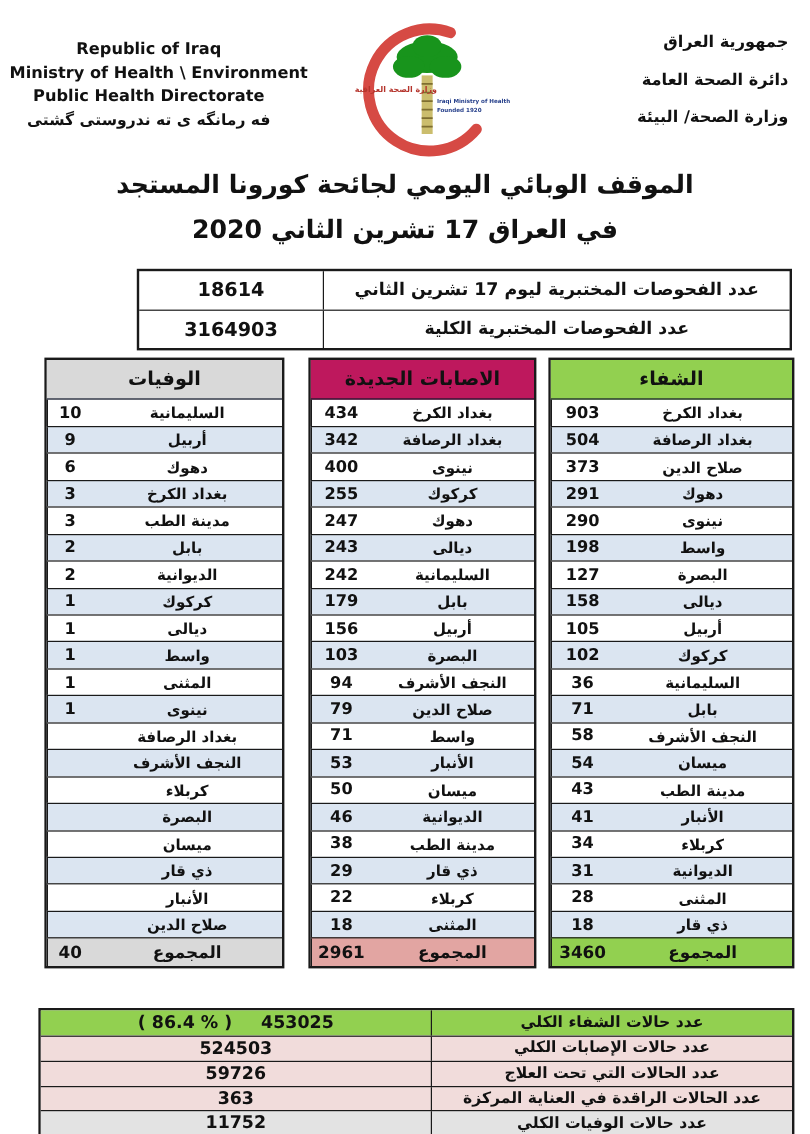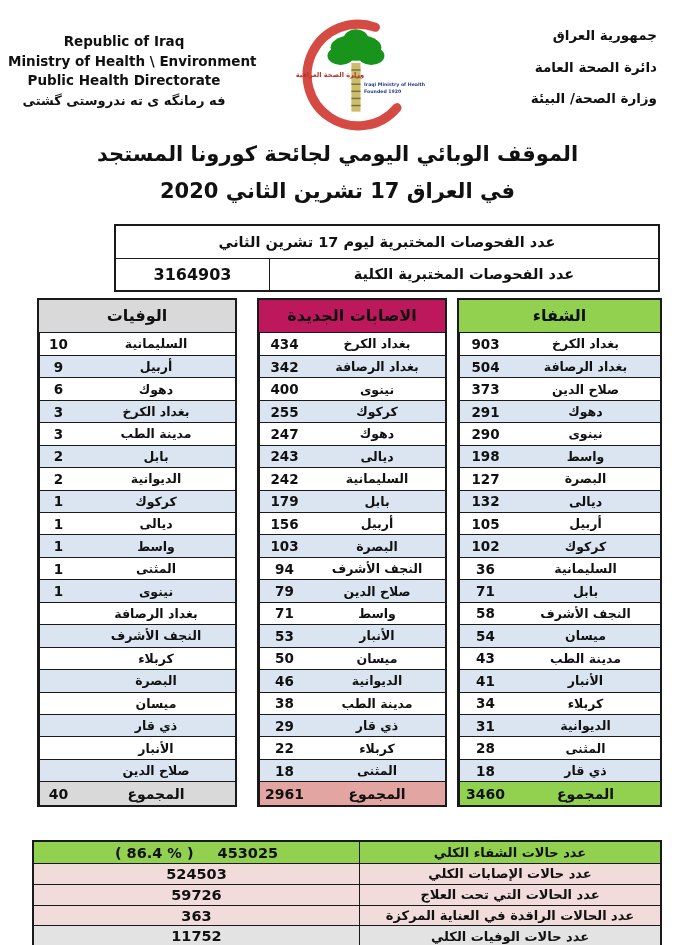--- a/index.html
+++ b/index.html
@@ -153,20 +153,21 @@
   </div>
 
   <div class="title-block">
     <div class="title-line">الموقف الوبائي اليومي لجائحة كورونا المستجد</div>
     <div class="title-line">في العراق  17  تشرين الثاني 2020</div>
   </div>
 
   <div class="tests-table">
     <div class="tests-row">
       <div class="tests-label">عدد الفحوصات المختبرية  ليوم 17 تشرين الثاني</div>
+      <div class="tests-value">18614</div>
     </div>
     <div class="tests-row">
       <div class="tests-label">عدد الفحوصات المختبرية الكلية</div>
       <div class="tests-value">3164903</div>
     </div>
   </div>
 
   <div class="tables-area">
 
     <div class="ctable ctable-rec">
@@ -195,21 +196,21 @@
           <div class="trow alt">
             <div class="cell cname">واسط</div>
             <div class="cell cnum">198</div>
           </div>
           <div class="trow">
             <div class="cell cname">البصرة</div>
             <div class="cell cnum">127</div>
           </div>
           <div class="trow alt">
             <div class="cell cname">ديالى</div>
-            <div class="cell cnum">132</div>
+            <div class="cell cnum">158</div>
           </div>
           <div class="trow">
             <div class="cell cname">أربيل</div>
             <div class="cell cnum">105</div>
           </div>
           <div class="trow alt">
             <div class="cell cname">كركوك</div>
             <div class="cell cnum">102</div>
           </div>
           <div class="trow">

